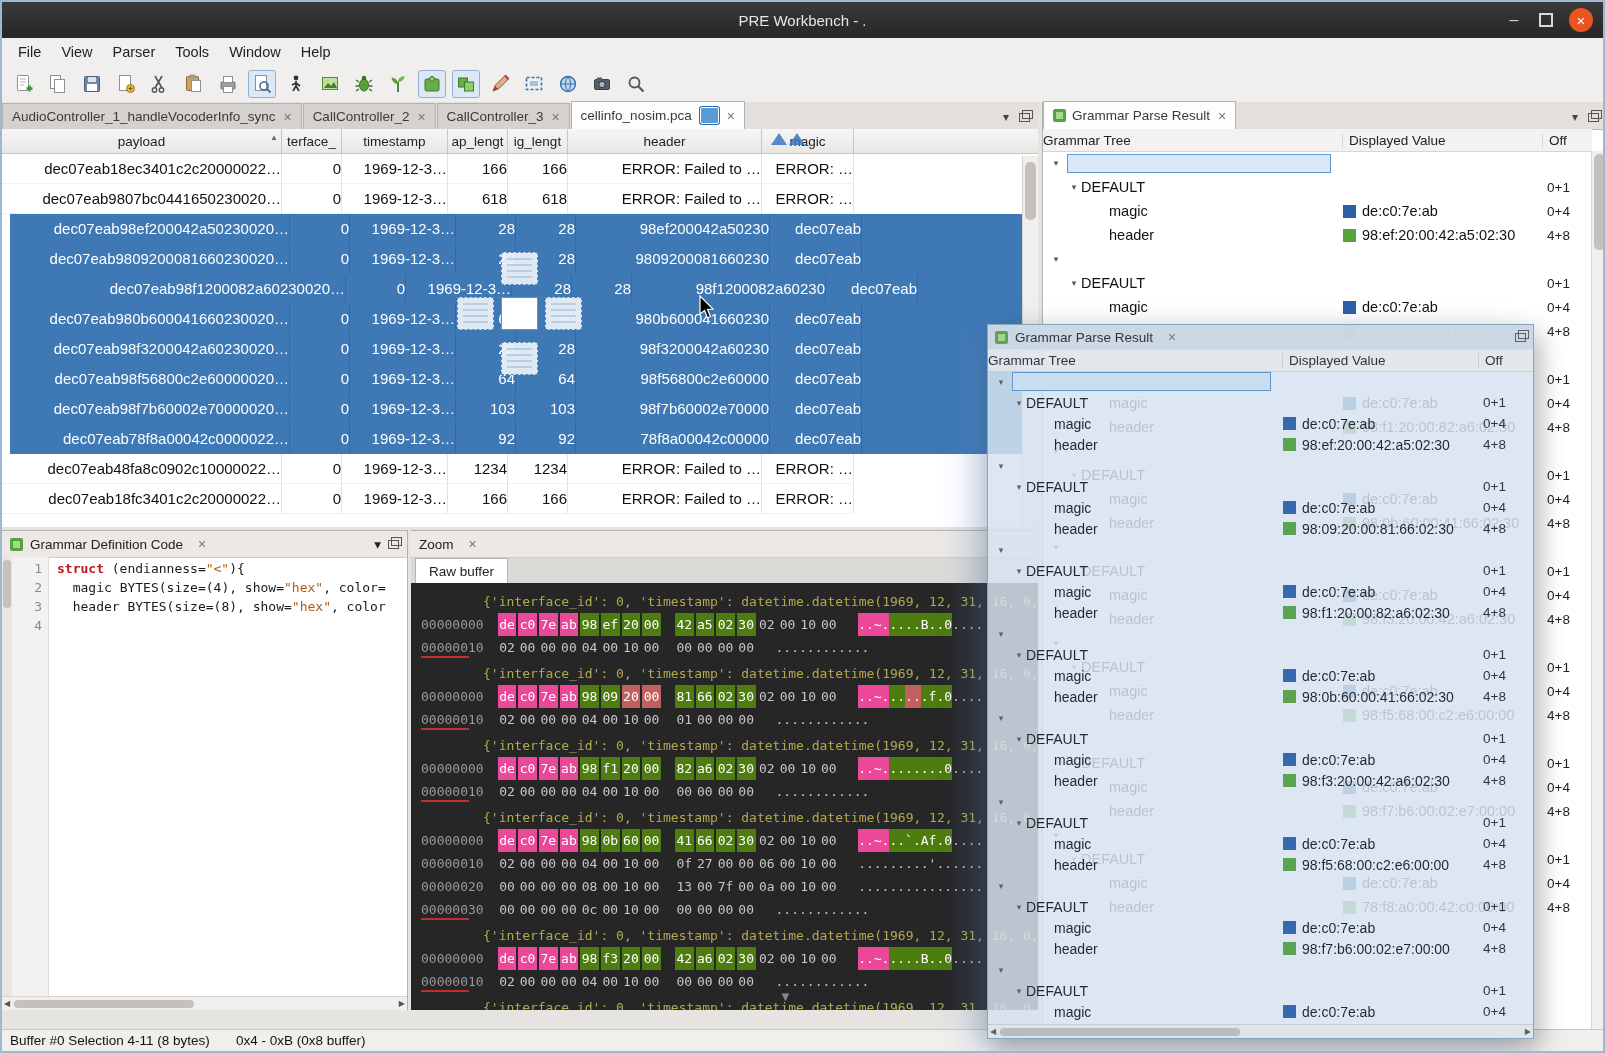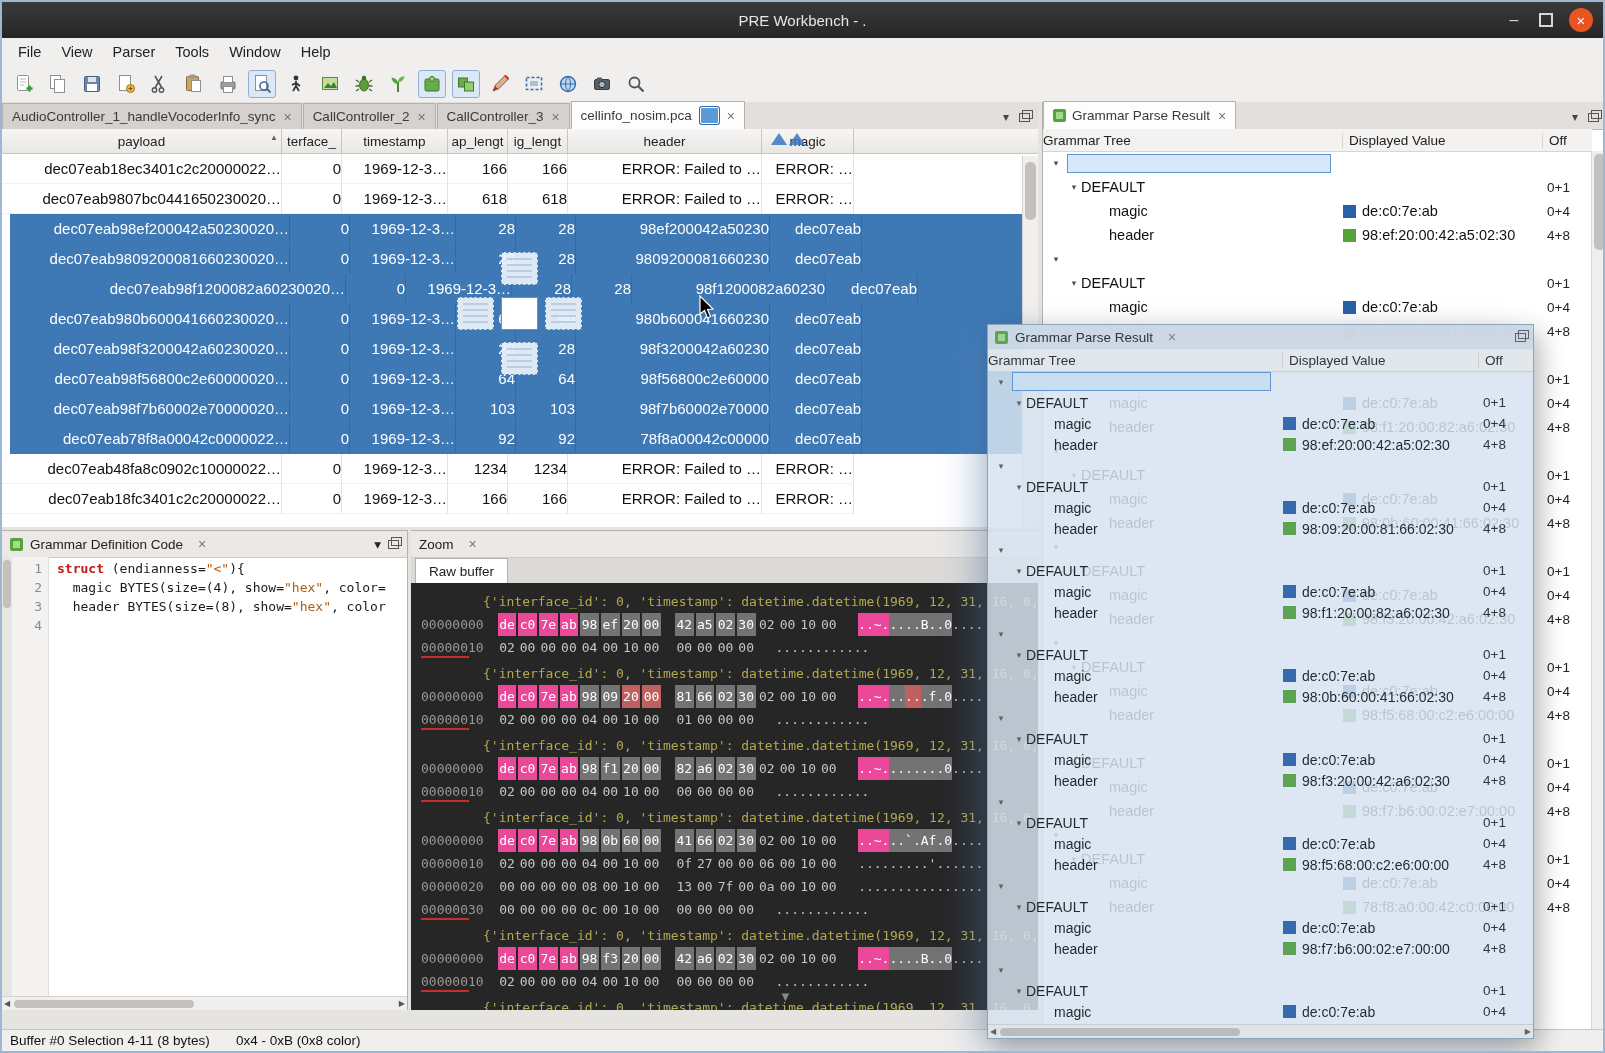--- a/index.html
+++ b/index.html
@@ -87,21 +87,21 @@
   .zoompanel{position:absolute;left:409px;top:428px;width:627px;height:480px;background:#262626;border-top:1px solid #b5b2ae;box-sizing:border-box;}
   .ztabs{height:26px;background:#dcdad7;border-bottom:1px solid #c5c2be;display:flex;align-items:flex-end;padding-left:4px;}
   .ztab{height:25px;background:#fff;border:1px solid #b5b2ae;border-bottom:none;padding:0 13px;font-size:13.5px;display:flex;align-items:center;color:#222;}
   .hexbody{position:absolute;top:52px;left:0;right:0;bottom:0;background:#262626;overflow:hidden;font-family:"DejaVu Sans Mono",monospace;font-size:13px;color:#c6c6c6;padding:4px 0 0 10px;}
   .hex-section{margin-top:3px;}
   .hex-ann{color:#b3a94e;margin-left:62px;height:23px;line-height:23px;white-space:nowrap;overflow:hidden;}
   .hex-row{height:23px;line-height:23px;position:relative;white-space:nowrap;}
   .hex-off{color:#989898;margin-right:14px;}
   .hb{display:inline-block;padding:0 1.5px;margin-right:2px;}
   .hb.m{background:#ec4899;color:#fff;}
-  .hb.h{background:#737373;color:#fff;}
+  .hb.h{background:#4d7c0f;color:#fff;}
   .hb.s{background:#c06060;color:#fff;}
   .g8{margin-right:14px;}
   .hex-ascii{margin-left:18px;}
   .hex-ascii .hb,.hex-ascii .hbp{padding:0;margin:0;display:inline-block;}
   .hex-row.mark::after{content:"";position:absolute;left:0;bottom:1px;width:48px;border-bottom:2px solid #c03030;}
   .hex-down{position:absolute;left:368px;bottom:6px;color:#888;font-size:13px;}
 
   
   .floatwin{position:absolute;left:985px;top:222px;width:545px;height:713px;background:rgba(233,240,248,0.82);border:1px solid #8aa4c0;box-shadow:-18px 8px 28px rgba(90,130,180,0.28),6px 10px 24px rgba(0,0,0,0.28);z-index:40;overflow:hidden;}
   .ftitle{height:24px;display:flex;align-items:center;background:rgba(215,223,232,0.9);border-bottom:1px solid #b8c4d2;font-size:13.5px;color:#222;padding:0 7px;gap:7px;}
@@ -1126,16 +1126,16 @@
     </div>
 
     <svg class="cursor" width="18" height="26" viewBox="0 0 18 26">
       <path d="M1 1 L1 19 L5.5 15.5 L8.5 23 L11.5 21.5 L8.5 14.5 L14 14 Z" fill="#000" stroke="#fff" stroke-width="1.2"></path>
     </svg>
 
   </div>
 
   <div class="statusbar">
     <span>Buffer #0  Selection 4-11 (8 bytes)</span>
-    <span>0x4 - 0xB (0x8 color)</span>
+    <span>0x4 - 0xB (0x8 buffer)</span>
   </div>
 
 </div>
 
 </body></html>

